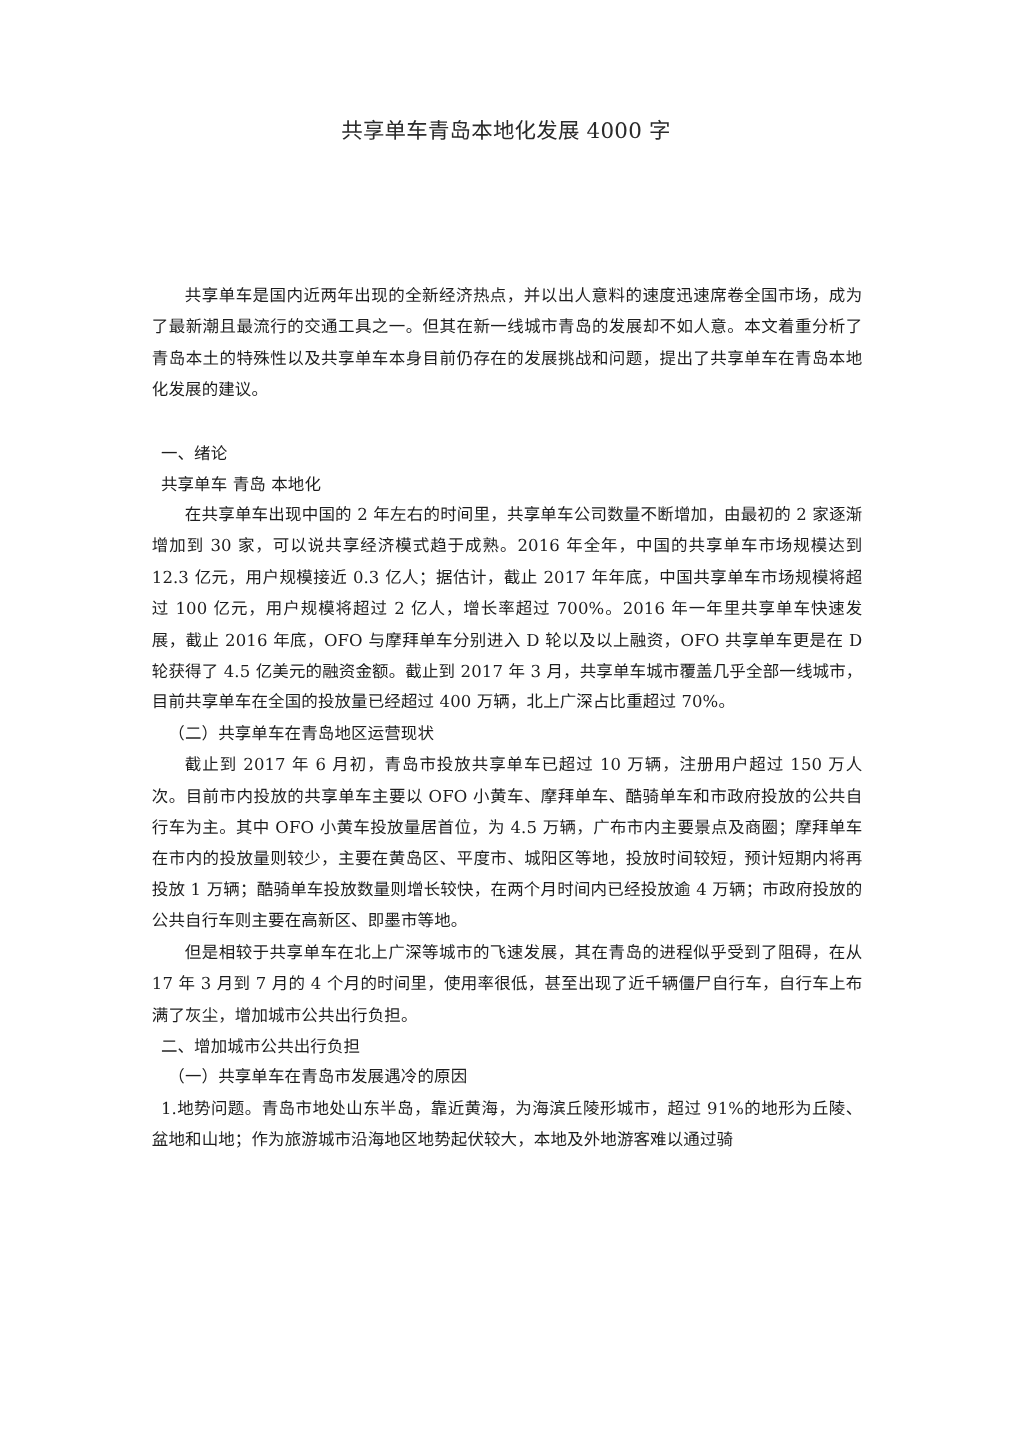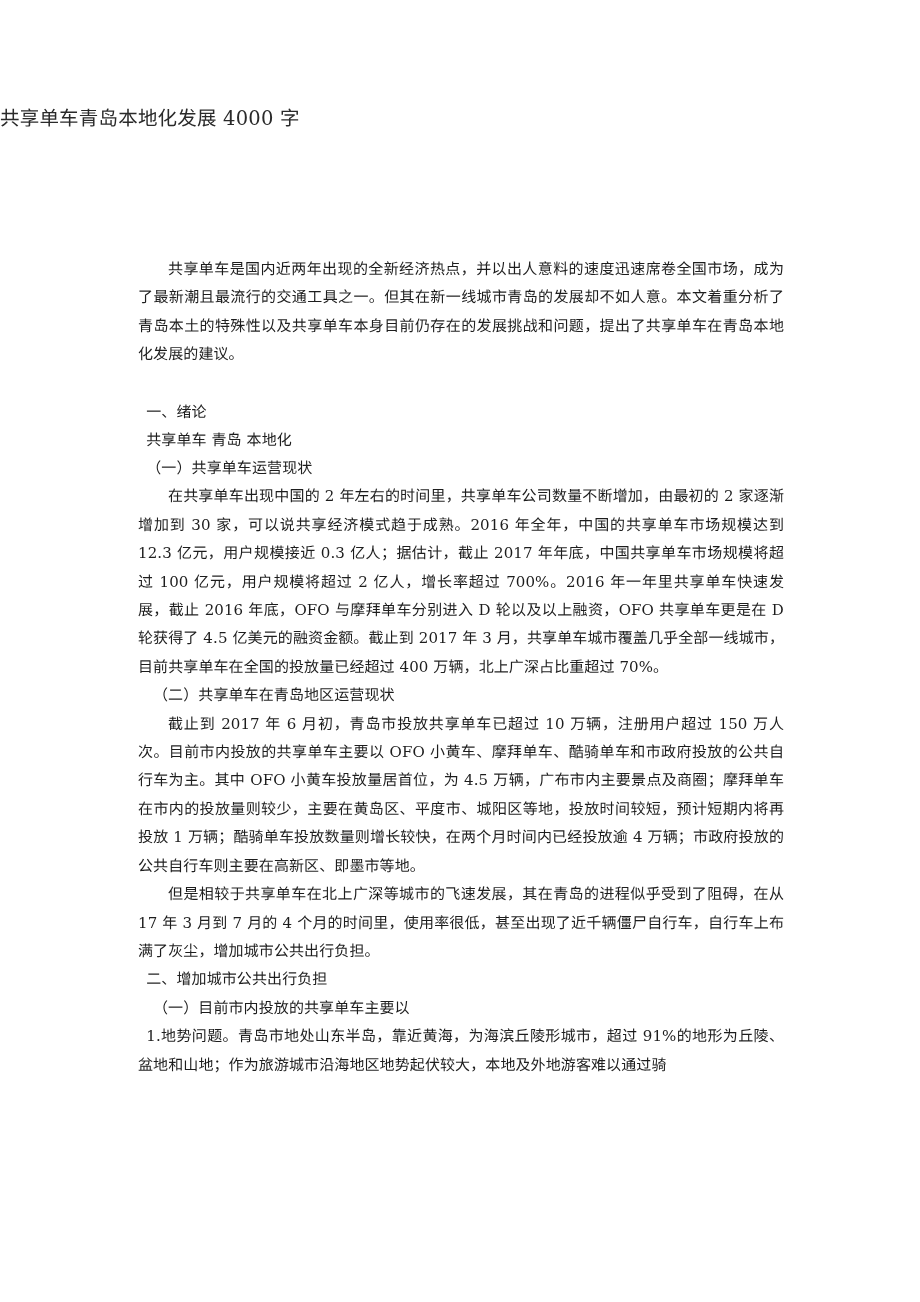--- a/index.html
+++ b/index.html
@@ -15,20 +15,21 @@
     margin: 0 auto;
     background: #ffffff;
     overflow: hidden;
     box-sizing: border-box;
   }
   .doc-title {
     position: absolute;
     left: 0;
     top: 105px;
     width: 920px;
+    text-align: center;
     font-family: "DejaVu Serif", "Liberation Serif", serif;
     font-size: 19.5px;
     line-height: 28px;
     font-weight: 400;
     color: #2a2a2a;
     letter-spacing: 0.2px;
   }
   .para {
     font-family: "DejaVu Serif", "Liberation Serif", serif;
     font-size: 15px;
@@ -78,32 +79,31 @@
     <p class="para indent2">共享单车是国内近两年出现的全新经济热点，并以出人意料的速度迅速席卷全国市场，成为了最新潮且最流行的交通工具之一。但其在新一线城市青岛的发展却不如人意。本文着重分析了青岛本土的特殊性以及共享单车本身目前仍存在的发展挑战和问题，提出了共享单车在青岛本地化发展的建议。</p>
   </div>
 
   <div class="keywords-block">
     <p class="para indent-half">一、绪论</p>
     <p class="para indent-half">共享单车 青岛 本地化</p>
   </div>
 
   <div class="body-block">
 
-    <p class="para indent-half">（一）共享单车运营现状</p>
 
 
     <p class="para indent2">在共享单车出现中国的 2 年左右的时间里，共享单车公司数量不断增加，由最初的 2 家逐渐增加到 30 家，可以说共享经济模式趋于成熟。2016 年全年，中国的共享单车市场规模达到 12.3 亿元，用户规模接近 0.3 亿人；据估计，截止 2017 年年底，中国共享单车市场规模将超过 100 亿元，用户规模将超过 2 亿人，增长率超过 700%。2016 年一年里共享单车快速发展，截止 2016 年底，OFO 与摩拜单车分别进入 D 轮以及以上融资，OFO 共享单车更是在 D 轮获得了 4.5 亿美元的融资金额。截止到 2017 年 3 月，共享单车城市覆盖几乎全部一线城市，目前共享单车在全国的投放量已经超过 400 万辆，北上广深占比重超过 70%。</p>
 
     <p class="para indent1">（二）共享单车在青岛地区运营现状</p>
 
     <p class="para indent2">截止到 2017 年 6 月初，青岛市投放共享单车已超过 10 万辆，注册用户超过 150 万人次。目前市内投放的共享单车主要以 OFO 小黄车、摩拜单车、酷骑单车和市政府投放的公共自行车为主。其中 OFO 小黄车投放量居首位，为 4.5 万辆，广布市内主要景点及商圈；摩拜单车在市内的投放量则较少，主要在黄岛区、平度市、城阳区等地，投放时间较短，预计短期内将再投放 1 万辆；酷骑单车投放数量则增长较快，在两个月时间内已经投放逾 4 万辆；市政府投放的公共自行车则主要在高新区、即墨市等地。</p>
 
     <p class="para indent2">但是相较于共享单车在北上广深等城市的飞速发展，其在青岛的进程似乎受到了阻碍，在从 17 年 3 月到 7 月的 4 个月的时间里，使用率很低，甚至出现了近千辆僵尸自行车，自行车上布满了灰尘，增加城市公共出行负担。</p>
 
     <p class="para indent-half">二、增加城市公共出行负担</p>
 
-    <p class="para indent1">（一）目前市内投放的共享单车主要以</p>
+    <p class="para indent1">（一）共享单车在青岛市发展遇冷的原因</p>
 
     <p class="para indent-half">1.地势问题。青岛市地处山东半岛，靠近黄海，为海滨丘陵形城市，超过 91%的地形为丘陵、盆地和山地；作为旅游城市沿海地区地势起伏较大，本地及外地游客难以通过骑</p>
 
   </div>
 
 </div>
 
 </body></html>

